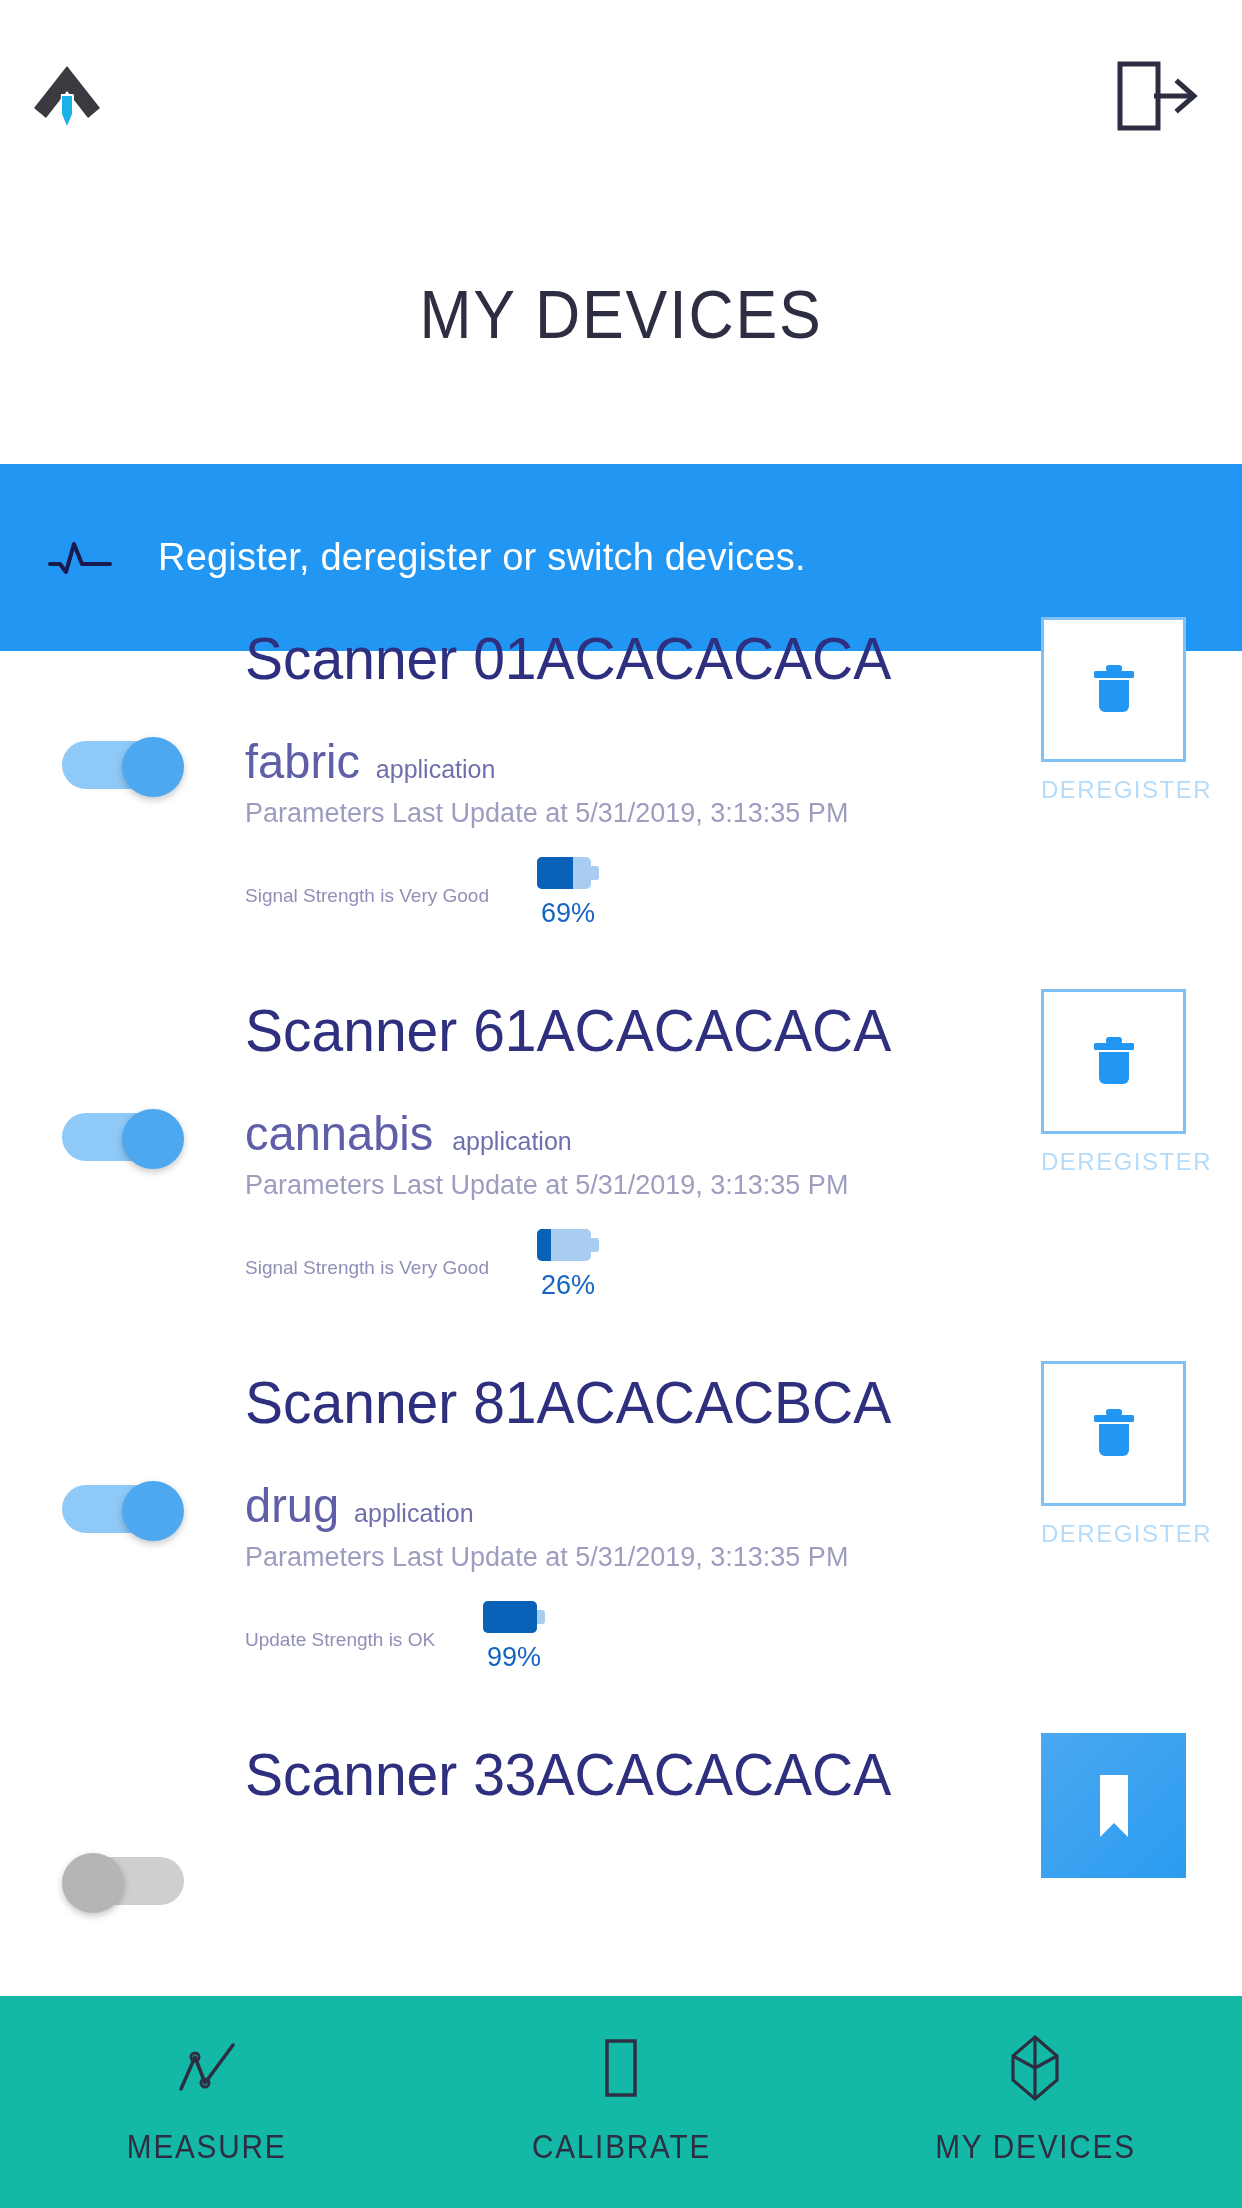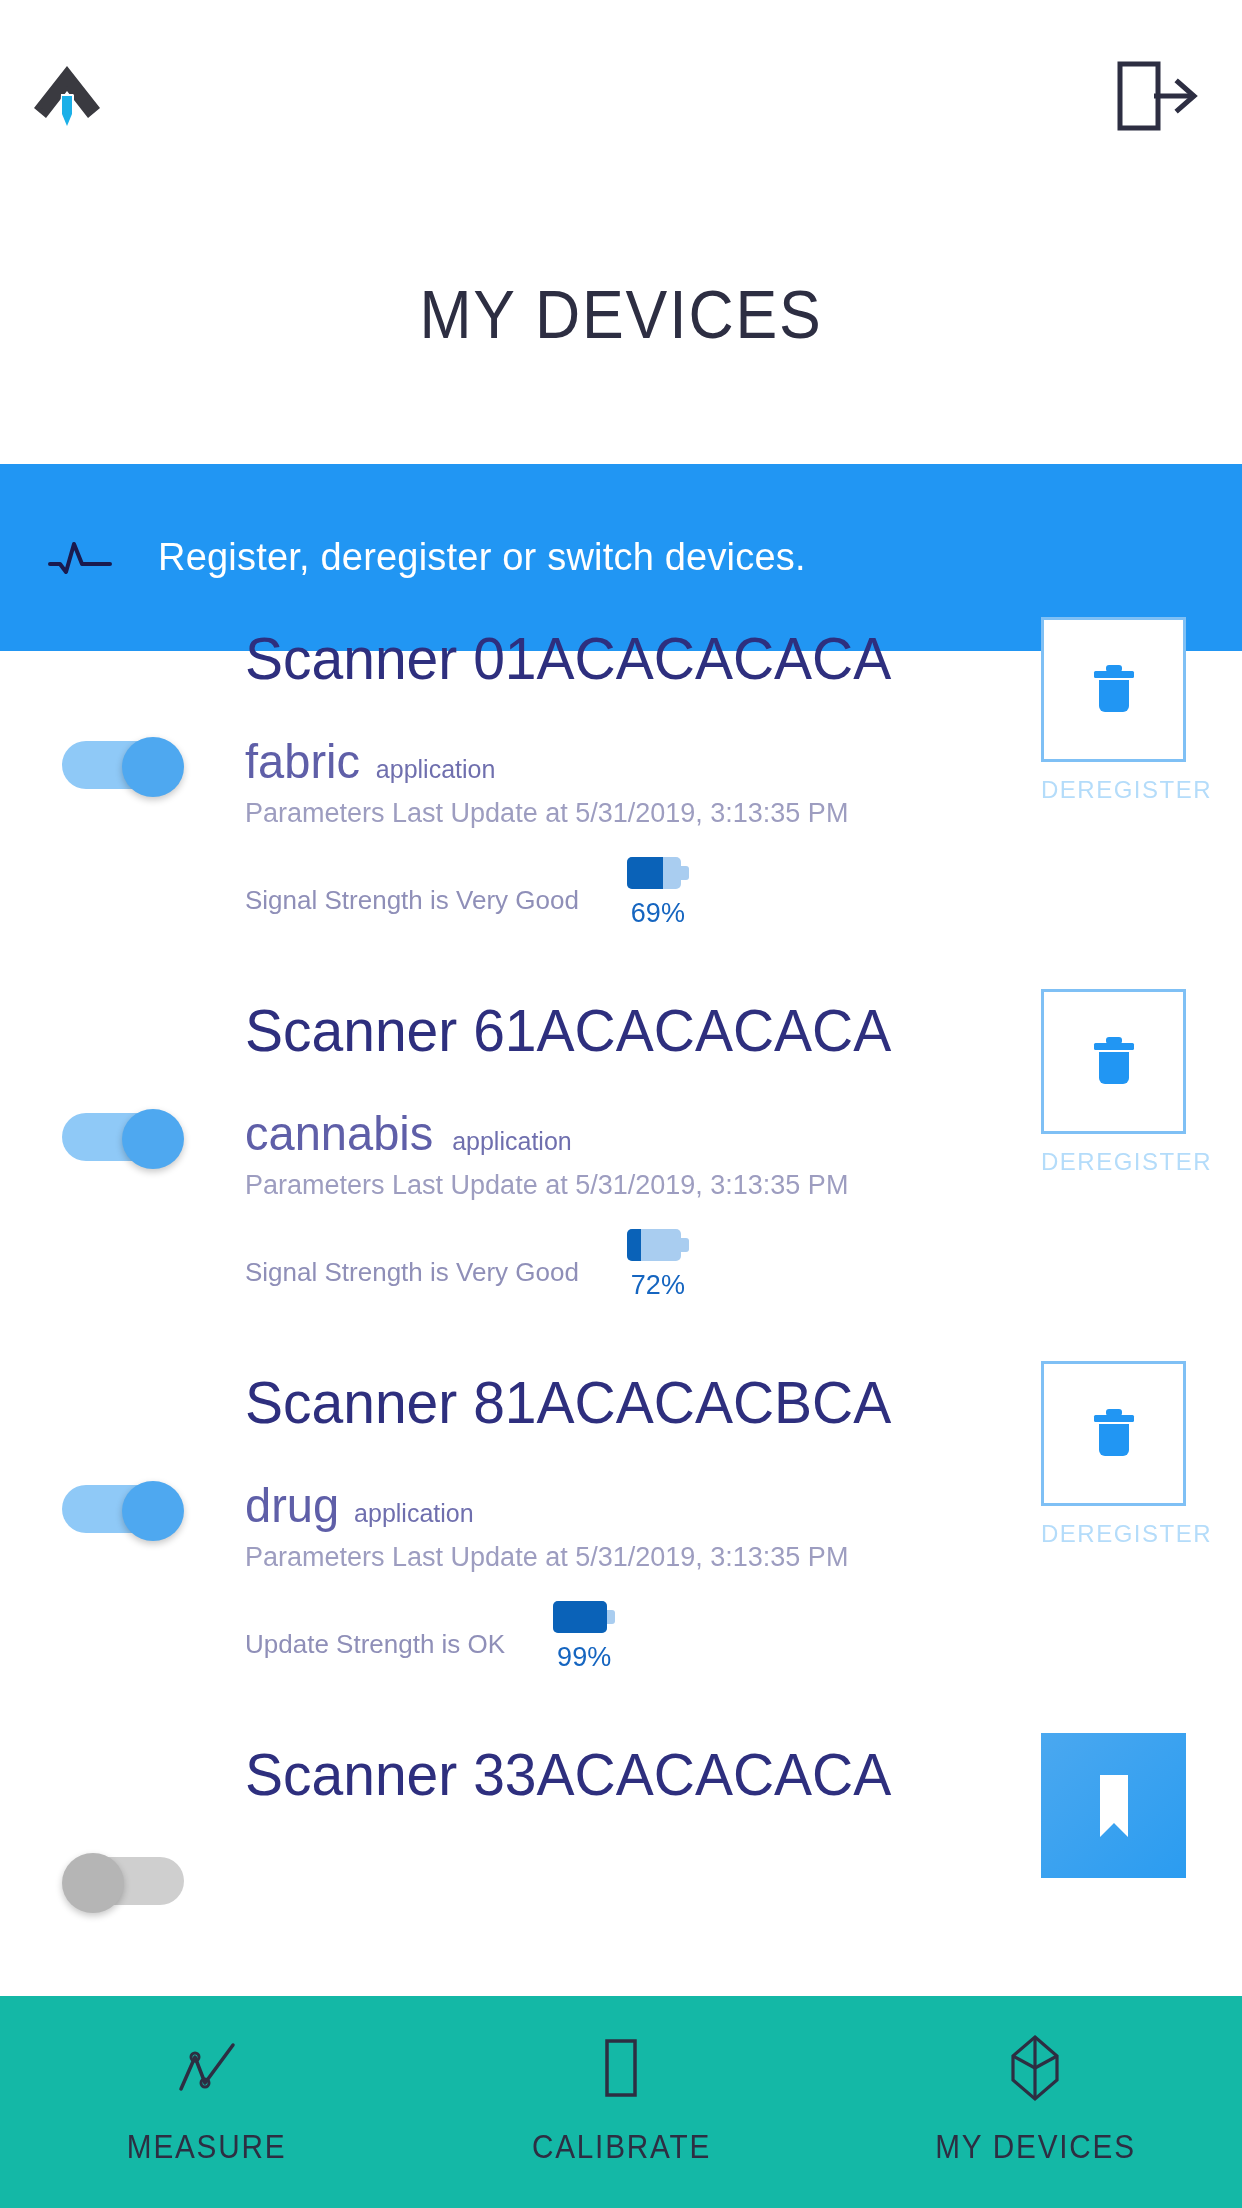--- a/index.html
+++ b/index.html
@@ -181,21 +181,21 @@
     white-space: nowrap;
   }
 
   .signal-row {
     margin-top: 28px;
     display: flex;
     align-items: flex-start;
     height: 78px;
   }
   .signal-text {
-    font-size: 26px;
+    font-size: 19px;
     color: #8f8fb8;
     padding-top: 28px;
     white-space: nowrap;
   }
   .battery-wrap {
     margin-left: 24px;
     width: 110px;
     display: flex;
     flex-direction: column;
     align-items: center;
@@ -384,21 +384,21 @@
         <div class="param-line">Parameters Last Update at 5/31/2019, 3:13:35 PM</div>
         <div class="signal-row">
           <span class="signal-text">Signal Strength is Very Good</span>
           <span class="battery-wrap">
             <span class="battery">
               <span class="shell">
                 <span class="fill" style="width: 26%;"></span>
               </span>
               <span class="tip"></span>
             </span>
-            <span class="battery-pct">72%</span>
+            <span class="battery-pct">26%</span>
           </span>
         </div>
       </div>
       <div class="action">
         <div class="action-box">
           <svg width="48" height="54" viewBox="0 0 48 54">
             <rect x="16" y="2" width="16" height="7" rx="3" fill="#2196f3"></rect>
             <rect x="4" y="8" width="40" height="7" rx="1.5" fill="#2196f3"></rect>
             <path d="M9 17 h30 v26 a6 6 0 0 1 -6 6 h-18 a6 6 0 0 1 -6 -6 z" fill="#2196f3"></path>
           </svg>

